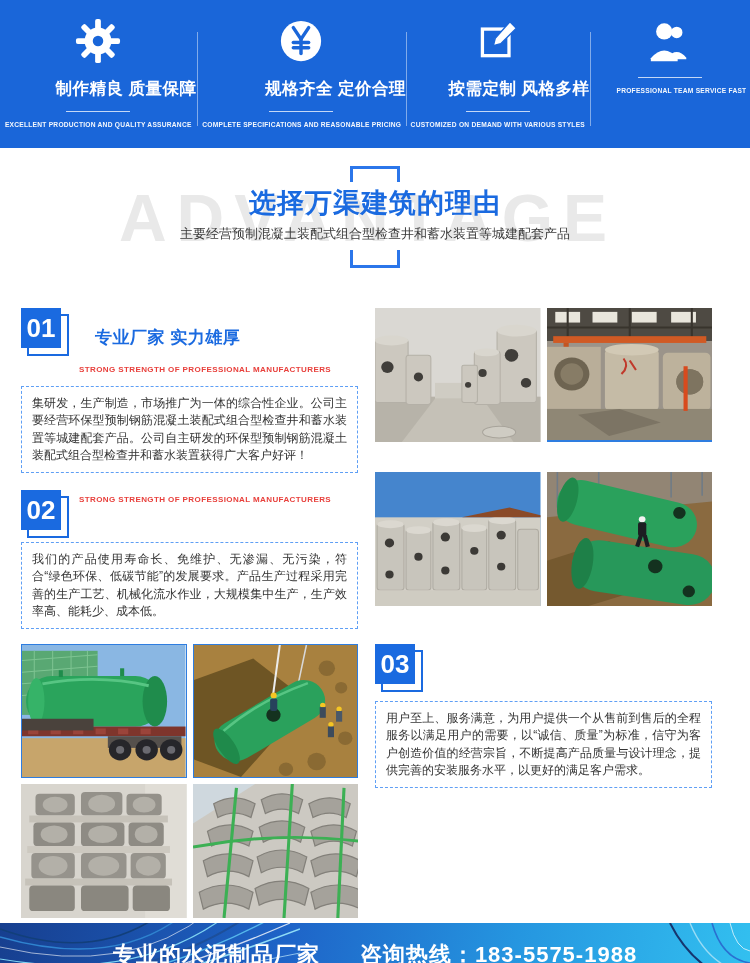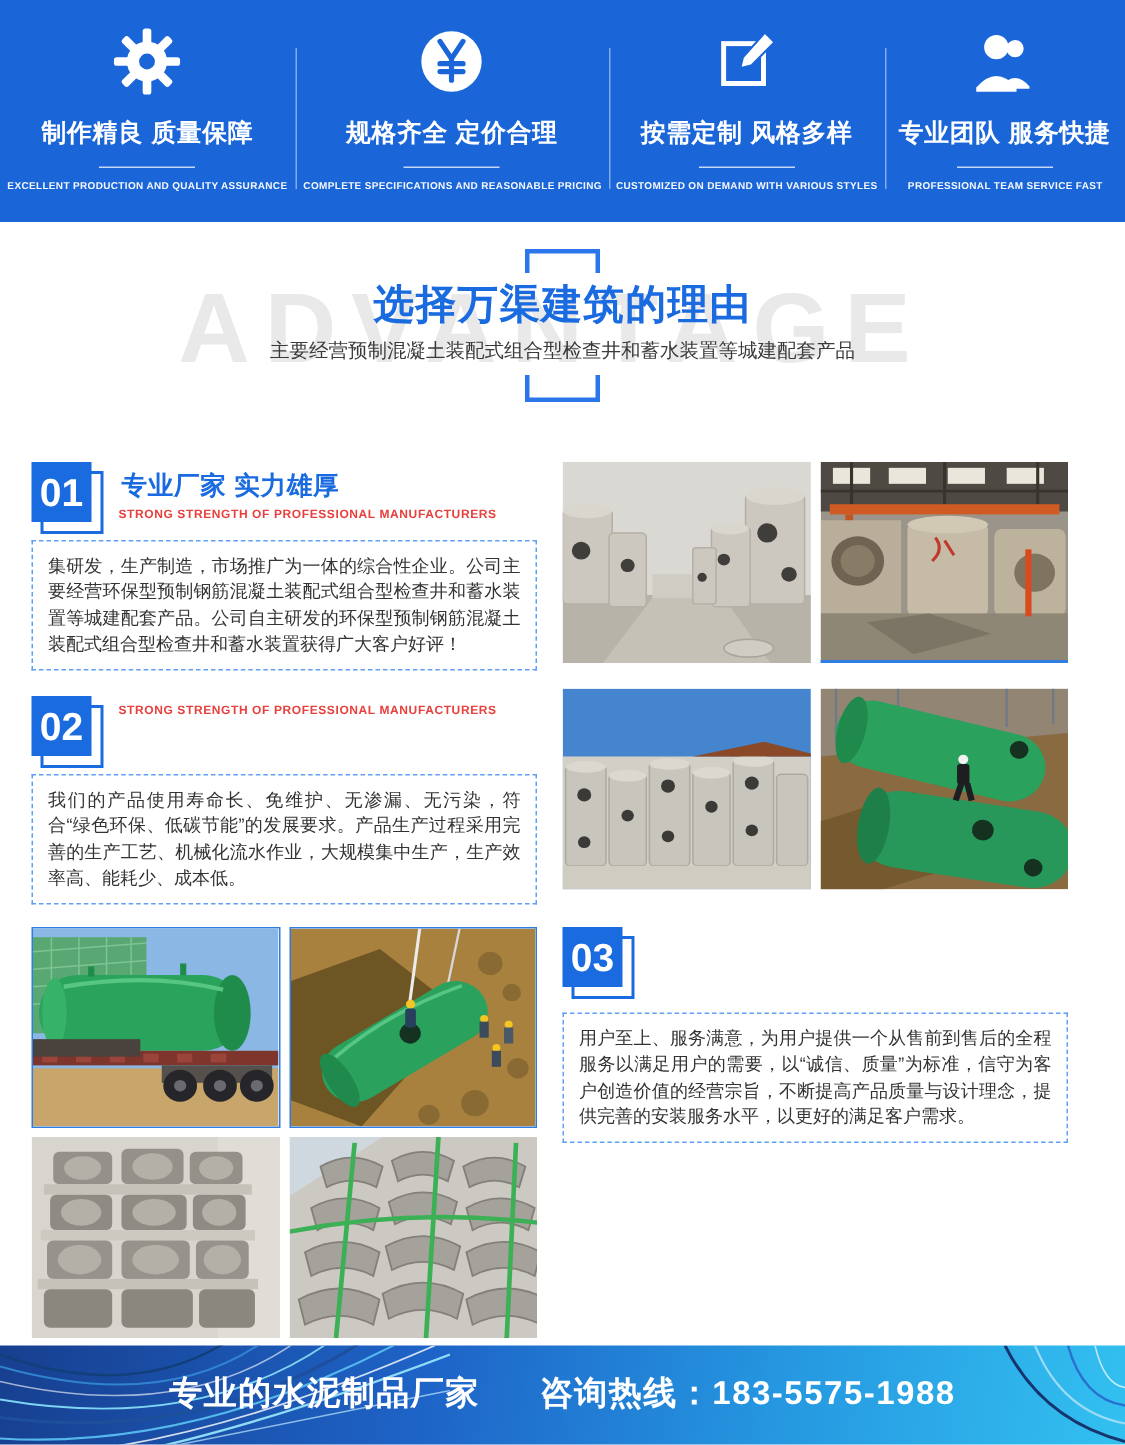--- a/index.html
+++ b/index.html
@@ -6,21 +6,21 @@
   body{
     width:750px;height:963px;background:#ffffff;
     font-family:"Liberation Sans","DejaVu Sans",sans-serif;
     color:#333;overflow:hidden;
   }
   
   .topbar{
     height:148px;background:#1a66d9;display:flex;
   }
   .feature{
-    flex:1;position:relative;text-align:center;padding-top:16px;border-radius:16px;
+    flex:1;position:relative;text-align:right;padding-top:16px;border-radius:16px;
   }
   .feature:not(:first-child)::before{
     content:"";position:absolute;left:0;top:32px;bottom:22px;width:1px;
     background:rgba(255,255,255,.45);
   }
   .f-icon{height:50px;display:flex;align-items:center;justify-content:center;}
   .f-title{
     color:#fff;font-size:16.5px;font-weight:bold;letter-spacing:.5px;margin-top:12px;
   }
   .f-line{width:64px;height:1px;background:rgba(255,255,255,.75);margin:11px auto 9px;}
@@ -57,21 +57,21 @@
   .num{
     position:relative;width:40px;height:40px;background:#1a6ae0;color:#fff;
     font-size:26px;font-weight:bold;display:flex;align-items:center;justify-content:center;
     z-index:1;flex:0 0 40px;
   }
   .num::after{
     content:"";position:absolute;left:6px;top:6px;width:38px;height:38px;
     border:2px solid #1a6ae0;background:transparent;z-index:-1;
   }
   .sec-titles{margin-left:18px;padding-top:2px;}
-  .sec-title{margin:2px;font-size:17px;font-weight:bold;color:#1a6ae0;letter-spacing:.5px;}
+  .sec-title{margin:16px;font-size:17px;font-weight:bold;color:#1a6ae0;letter-spacing:.5px;}
   .sec-sub{
     margin-top:3px;font-size:8px;font-weight:bold;color:#e8403c;
     letter-spacing:.4px;text-transform:uppercase;white-space:nowrap;
   }
   .sec-body{
     border:1px dashed #5f9ff5;padding:8px 10px;margin:0;
     font-size:12px;line-height:1.44;color:#333;text-align:justify;
   }
   .sec + .sec{margin-top:17px;}
   
@@ -153,21 +153,20 @@
     <div class="f-icon">
       <svg viewBox="0 0 48 48" width="46" height="46">
         <g fill="#fff">
           <circle cx="31" cy="15" r="7" stroke="#1a66d9" stroke-width="2"></circle>
           <path d="M20 41 q11 -13 22 0 l0 3 l-22 0 z" stroke="#1a66d9" stroke-width="2"></path>
           <circle cx="18" cy="14" r="8.5"></circle>
           <path d="M4 42 q14 -16 28 0 l0 3 l-28 0 z"></path>
         </g>
       </svg>
     </div>
-    <div class="f-title">专业团队 服务快捷</div>
     <div class="f-line"></div>
     <div class="f-sub">PROFESSIONAL TEAM SERVICE FAST</div>
   </div>
 </header>
 
 <section class="intro">
   <div class="watermark">ADVANTAGE</div>
   <div class="intro-inner">
     <div class="bracket top"></div>
     <h1 class="intro-title">选择万渠建筑的理由</h1>

